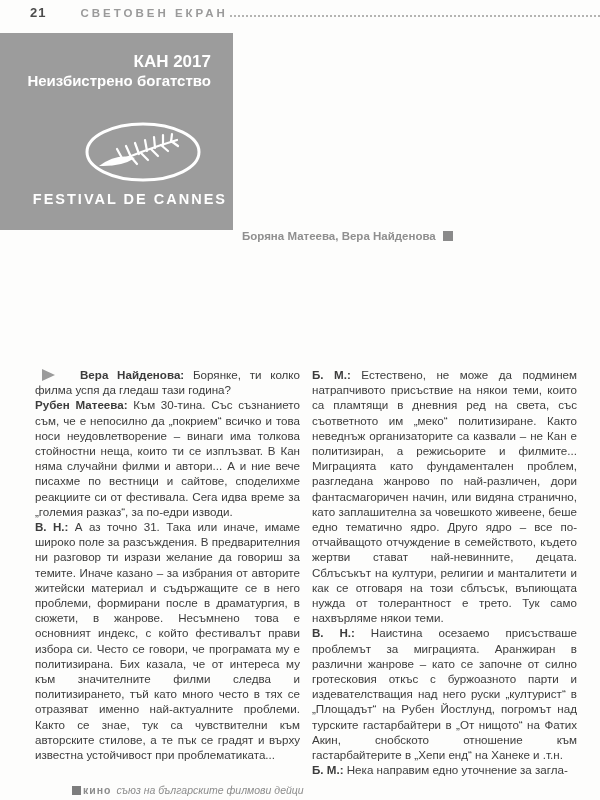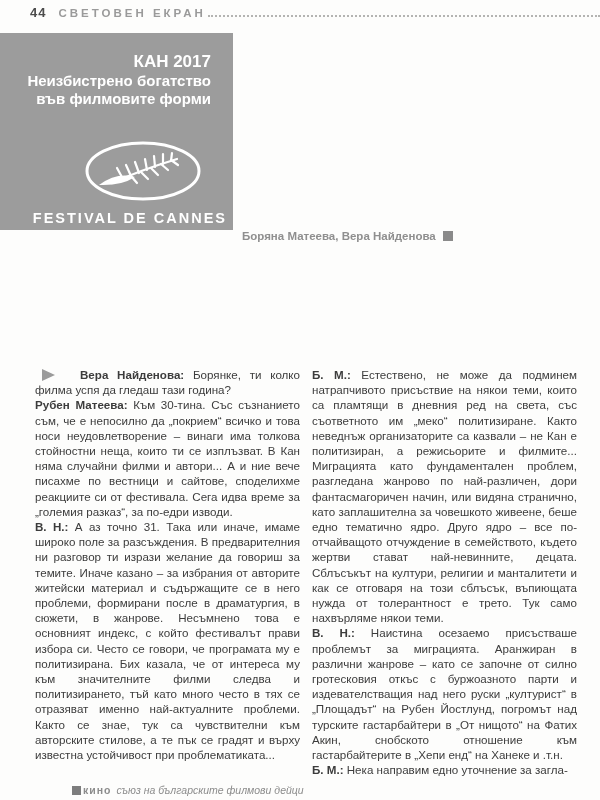--- a/index.html
+++ b/index.html
@@ -13,21 +13,21 @@
     position:relative;width:600px;height:800px;
     background:#fdfdfc;overflow:hidden;color:#3f3f3f;
   }
 
   
   .runhead{
     position:absolute;top:5px;left:30px;right:0;
     display:flex;align-items:baseline;
   }
   .pagenum{font-size:13px;font-weight:bold;color:#4c4c4c;letter-spacing:1px;}
-  .section{margin-left:12px;font-size:11.5px;color:#9a9a9a;letter-spacing:3px;font-weight:bold;}
+  .section{margin-left:34px;font-size:11.5px;color:#9a9a9a;letter-spacing:3px;font-weight:bold;}
   .leader{flex:1;border-bottom:2px dotted #b4b4b2;margin:0 0 3px 2px;}
 
   
   .titlebox{
     position:absolute;left:0;top:33px;width:233px;height:197px;
     background:#9c9c9c;color:#ffffff;box-sizing:border-box;
     padding-top:20px;
   }
   .titlebox .t{
     text-align:right;padding-right:22px;font-weight:bold;line-height:18.5px;
@@ -78,29 +78,28 @@
   .footer .sq{display:inline-block;width:9px;height:9px;background:#7d7d7d;margin-right:2px;}
   .footer .kino{font-weight:bold;letter-spacing:1px;margin-right:5px;}
   .footer .org{font-style:italic;}
 </style>
 </head>
 <body>
 
 <div class="page">
 
   <div class="runhead">
-    <span class="pagenum">44</span>
+    <span class="pagenum">21</span>
     <span class="section">СВЕТОВЕН ЕКРАН</span>
     <span class="leader"></span>
   </div>
 
   <div class="titlebox">
     <div class="t t1">КАН 2017</div>
     <div class="t t2">Неизбистрено богатство</div>
-    <div class="t t3">във филмовите форми</div>
 
     <div class="logo-wrap">
       <svg class="logo-svg" width="120" height="64" viewBox="0 0 120 64" fill="none" xmlns="http://www.w3.org/2000/svg">
         <ellipse cx="60" cy="32" rx="56" ry="28" stroke="#ffffff" stroke-width="3"></ellipse>
 
         <g stroke="#ffffff" stroke-width="2.2" stroke-linecap="round">
           <path d="M29 44 Q58 31 94 20" fill="none"></path>
           <path d="M40 40 L34 29"></path>
           <path d="M48 37 L43 26"></path>
           <path d="M56 34 L52 23"></path>

